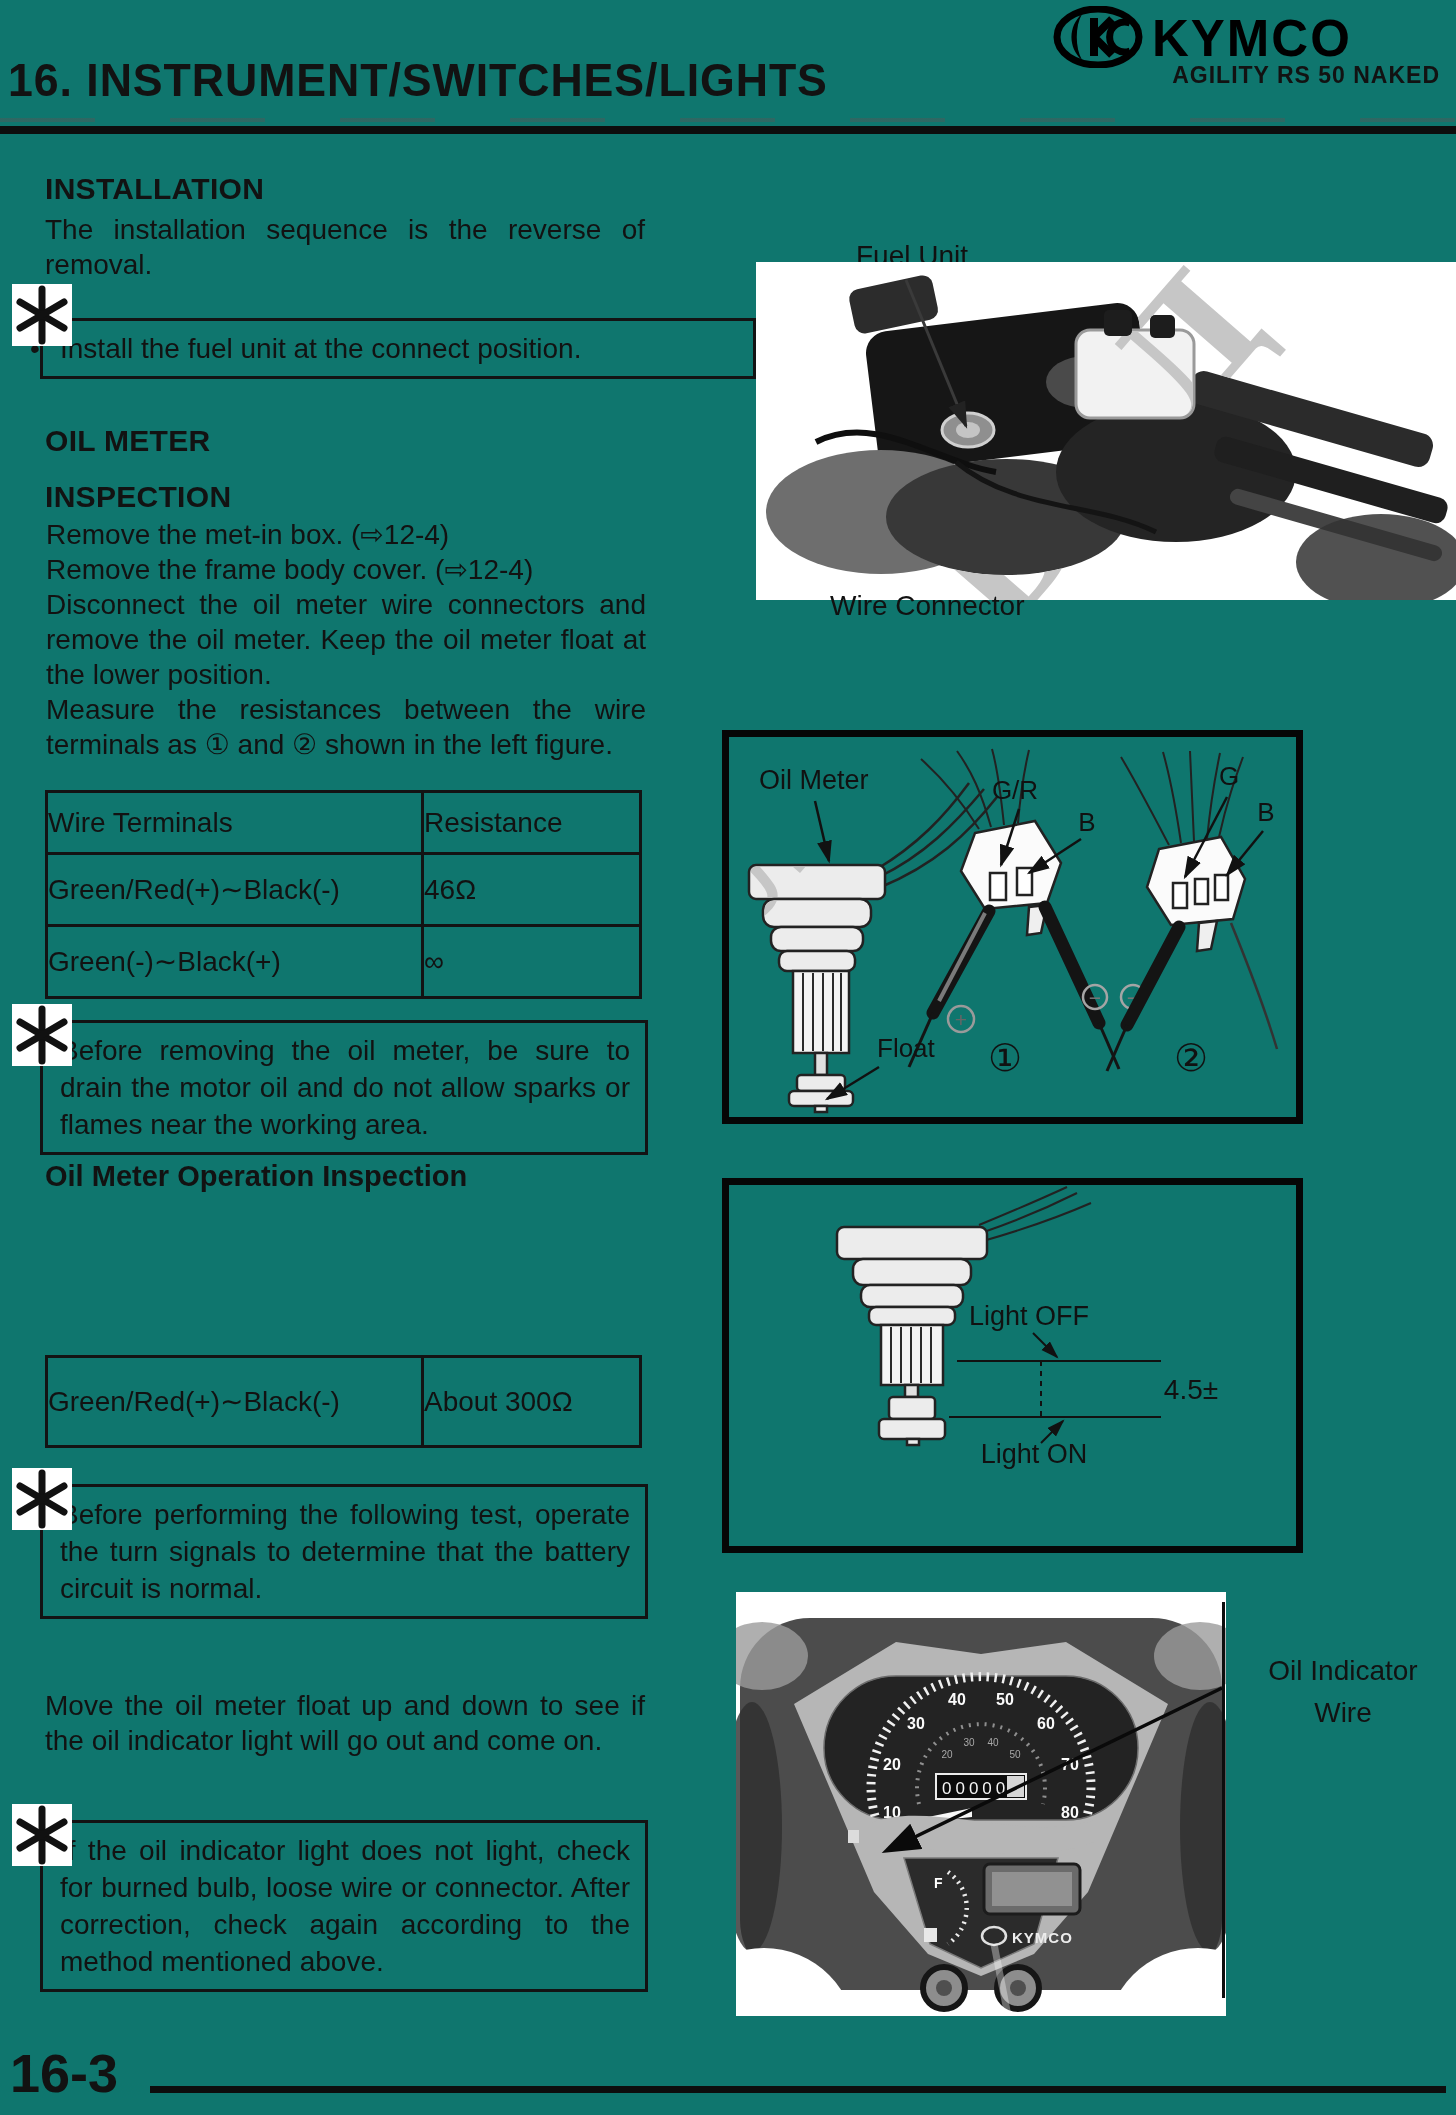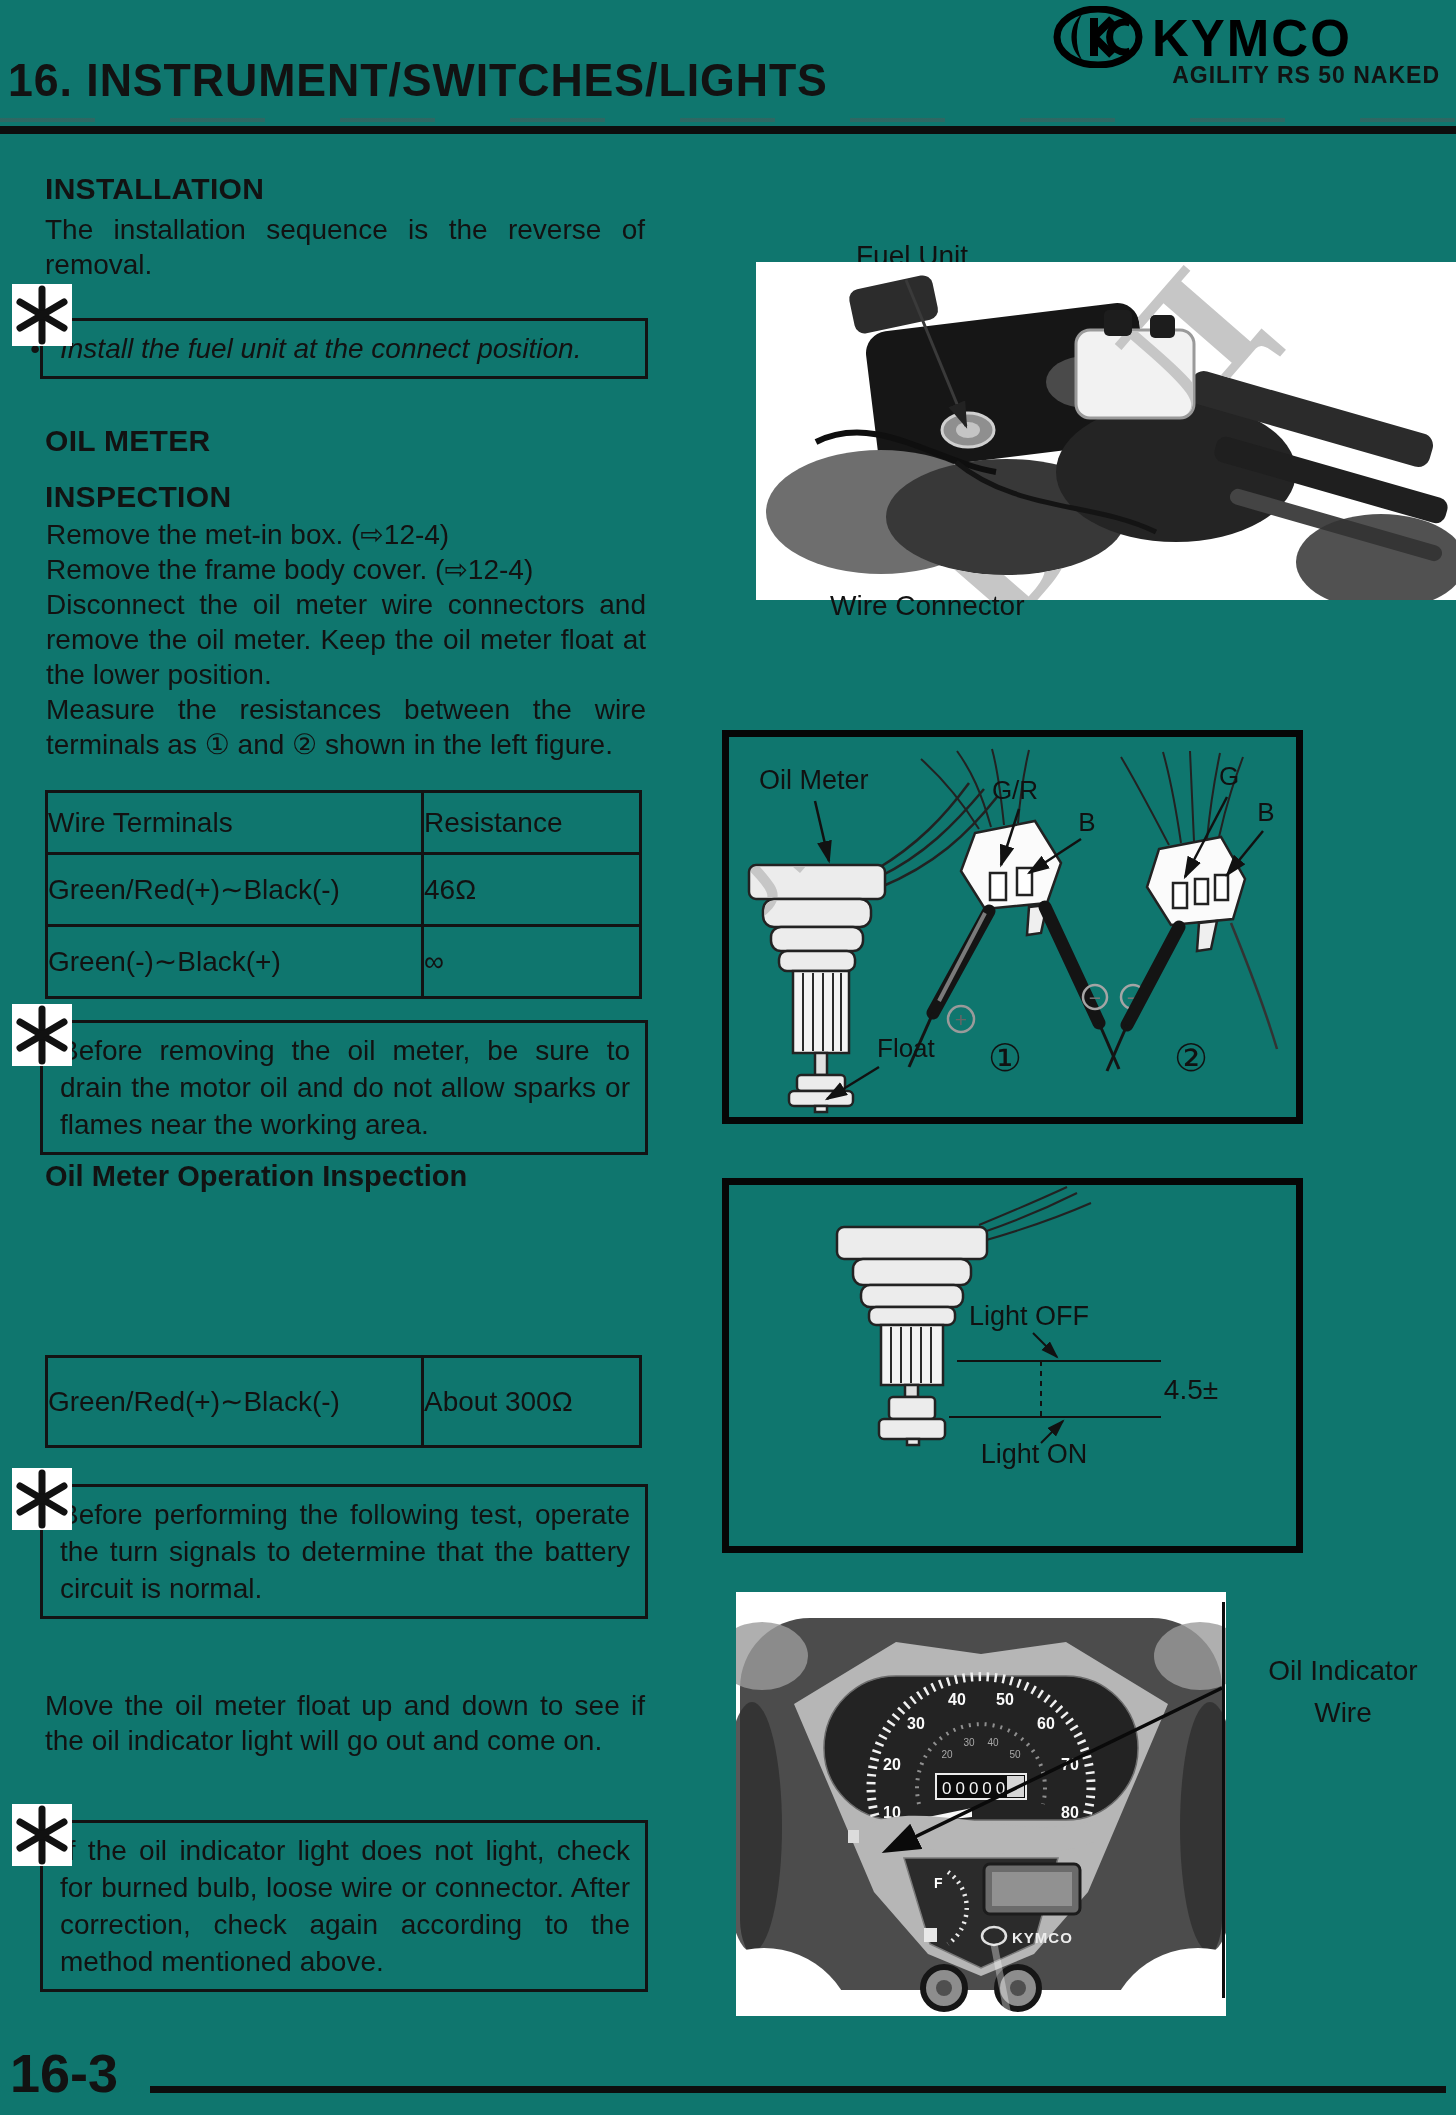--- a/index.html
+++ b/index.html
@@ -52,21 +52,21 @@
 
   <div class="abs star" style="left:12px;top:284px;z-index:3;">
     <svg width="54" height="60" viewBox="0 0 54 60">
         <g stroke="#111" stroke-width="7" stroke-linecap="round">
       <line x1="27" y1="4" x2="27" y2="56"></line>
           <line x1="5" y1="17" x2="49" y2="43"></line>
           <line x1="5" y1="43" x2="49" y2="17"></line>
         </g>
       </svg>
   </div>
-  <div class="abs nb" style="left:40px;top:318px;width:608px;font-style:italic;">
+  <div class="abs nb" style="left:40px;top:318px;width:716px;">
     <div class="inner hang">
       <span class="bullet">•</span><span>Install the fuel unit at the connect position.</span>
     </div>
   </div>
 
   <div class="abs h-sec" style="left:45px;top:424px;">OIL METER</div>
   <div class="abs h-sec" style="left:45px;top:480px;">INSPECTION</div>
 
   <div class="abs" style="left:46px;top:517px;width:600px;font-size:28px;line-height:35px;">
     <div>Remove the met-in box. (⇨12-4)</div>

